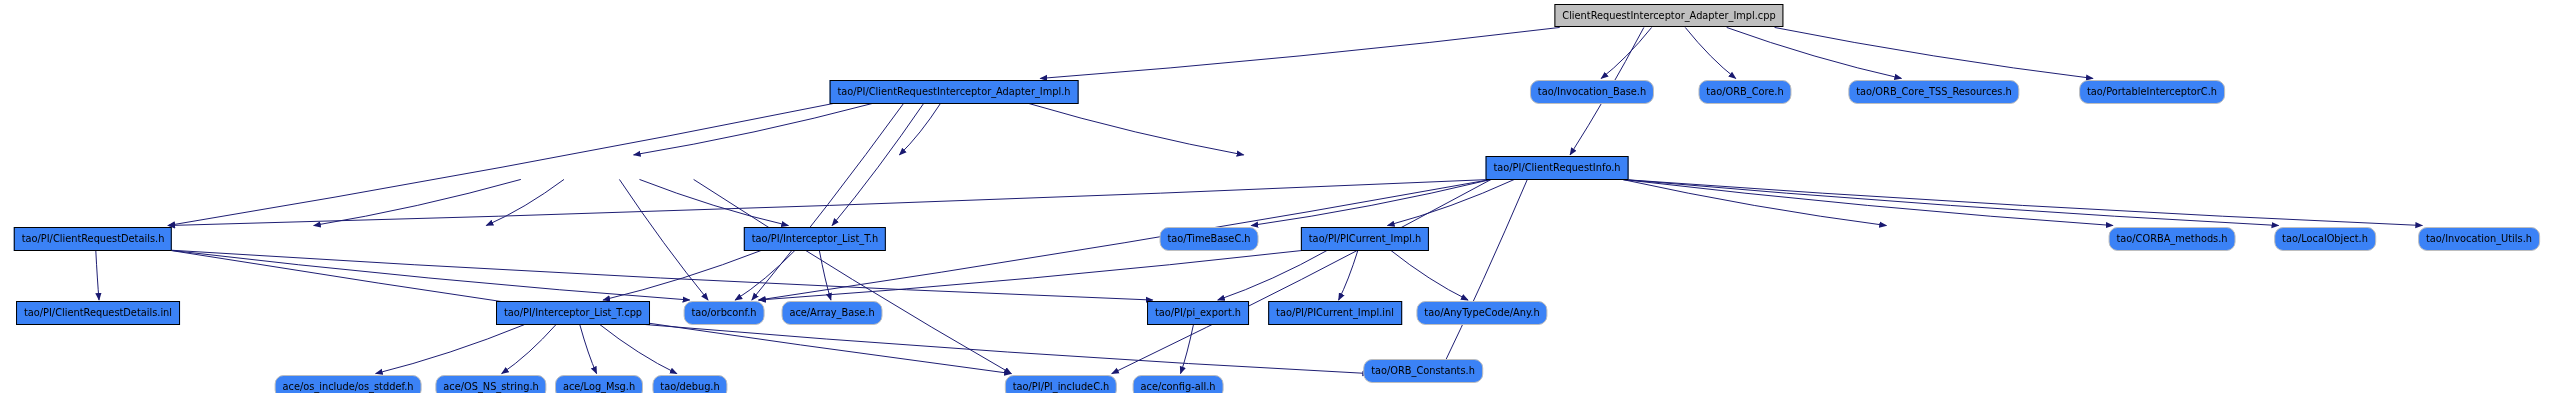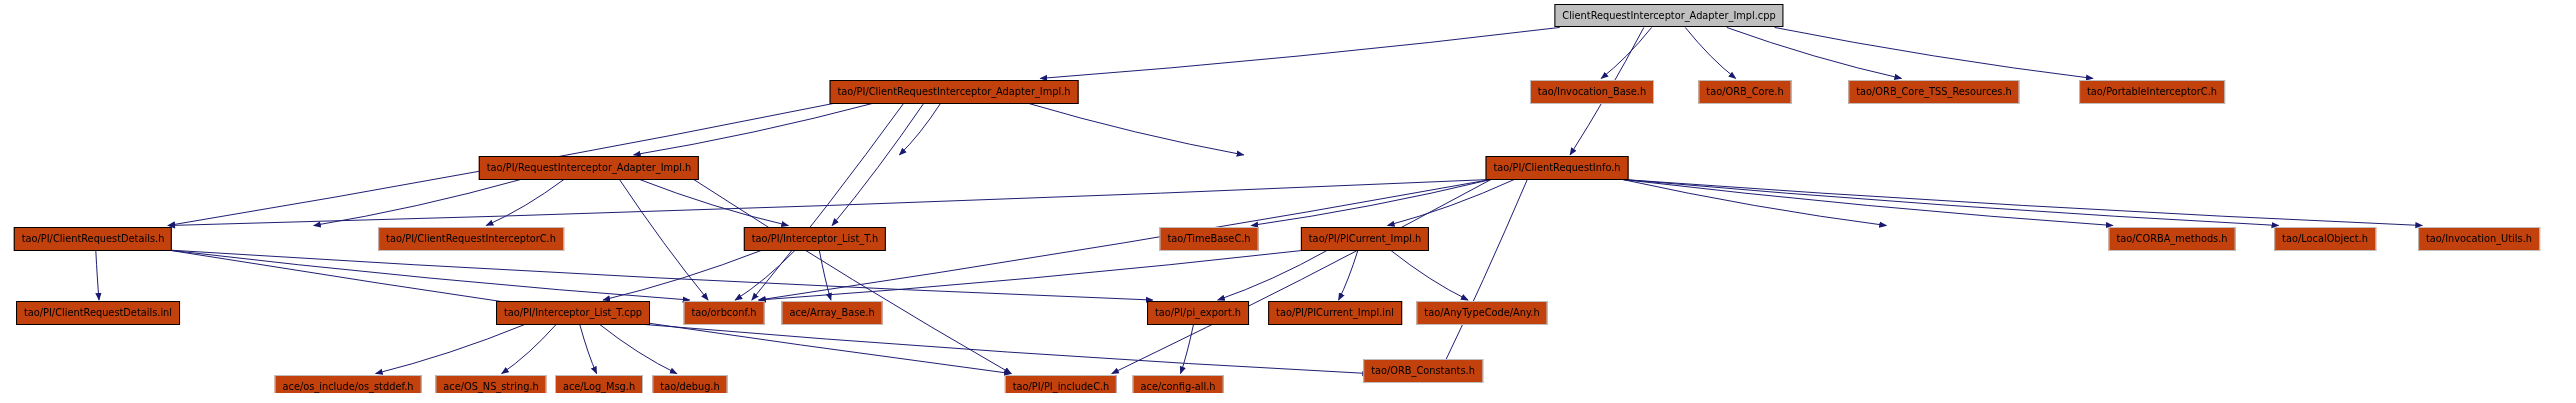--- a/index.html
+++ b/index.html
@@ -11,27 +11,27 @@
     overflow:hidden;
   }
   svg.edge-layer{position:absolute;left:0;top:0;width:2576px;height:403px;}
   .node{
     position:absolute;
     transform:translateX(-50%);
     white-space:nowrap;
     font-size:9.8px;
     height:21.6px;line-height:21.6px;
     padding:0 6.9px;
-    background:#c2410c;
+    background:#3b82f6;
     border:1px solid #000000;
     color:#000000;
     z-index:2;
     text-align:center;
   }
-  .node.ext{border-color:#bebebe;}
+  .node.ext{border-color:#bebebe;border-radius:9px;}
   .node.src{background:#bfbfbf;border-color:#000000;}
 </style>
 </head>
 <body>
 
 <div class="graph">
   <svg class="edge-layer" xmlns="http://www.w3.org/2000/svg" viewBox="0 0 2624 411" width="2576" height="403">
     <defs>
       <marker id="arrow" viewBox="0 0 10 10" refX="9" refY="5" markerWidth="8" markerHeight="8" orient="auto">
         <path d="M0,1 L10,5 L0,9 z" fill="#191970"></path>
@@ -86,25 +86,23 @@
   </svg>
 
   <div class="node src" style="left:1669px;top:3.9px">ClientRequestInterceptor_Adapter_Impl.cpp</div>
 
   <div class="node" style="left:954px;top:80px">tao/PI/ClientRequestInterceptor_Adapter_Impl.h</div>
   <div class="node ext" style="left:1592px;top:80px">tao/Invocation_Base.h</div>
   <div class="node ext" style="left:1745px;top:80px">tao/ORB_Core.h</div>
   <div class="node ext" style="left:1934px;top:80px">tao/ORB_Core_TSS_Resources.h</div>
   <div class="node ext" style="left:2152px;top:80px">tao/PortableInterceptorC.h</div>
 
-  <div class="node" style="left:589px;top:156px">tao/PI/RequestInterceptor_Adapter_Impl.h</div>
   <div class="node" style="left:1557px;top:156px">tao/PI/ClientRequestInfo.h</div>
 
   <div class="node" style="left:93px;top:227px">tao/PI/ClientRequestDetails.h</div>
-  <div class="node ext" style="left:471px;top:227px">tao/PI/ClientRequestInterceptorC.h</div>
   <div class="node" style="left:815px;top:227px">tao/PI/Interceptor_List_T.h</div>
   <div class="node ext" style="left:1209px;top:227px">tao/TimeBaseC.h</div>
   <div class="node" style="left:1365px;top:227px">tao/PI/PICurrent_Impl.h</div>
   <div class="node ext" style="left:2172px;top:227px">tao/CORBA_methods.h</div>
   <div class="node ext" style="left:2325px;top:227px">tao/LocalObject.h</div>
   <div class="node ext" style="left:2479px;top:227px">tao/Invocation_Utils.h</div>
 
   <div class="node" style="left:98px;top:301px">tao/PI/ClientRequestDetails.inl</div>
   <div class="node" style="left:573px;top:301px">tao/PI/Interceptor_List_T.cpp</div>
   <div class="node ext" style="left:724px;top:301px">tao/orbconf.h</div>

